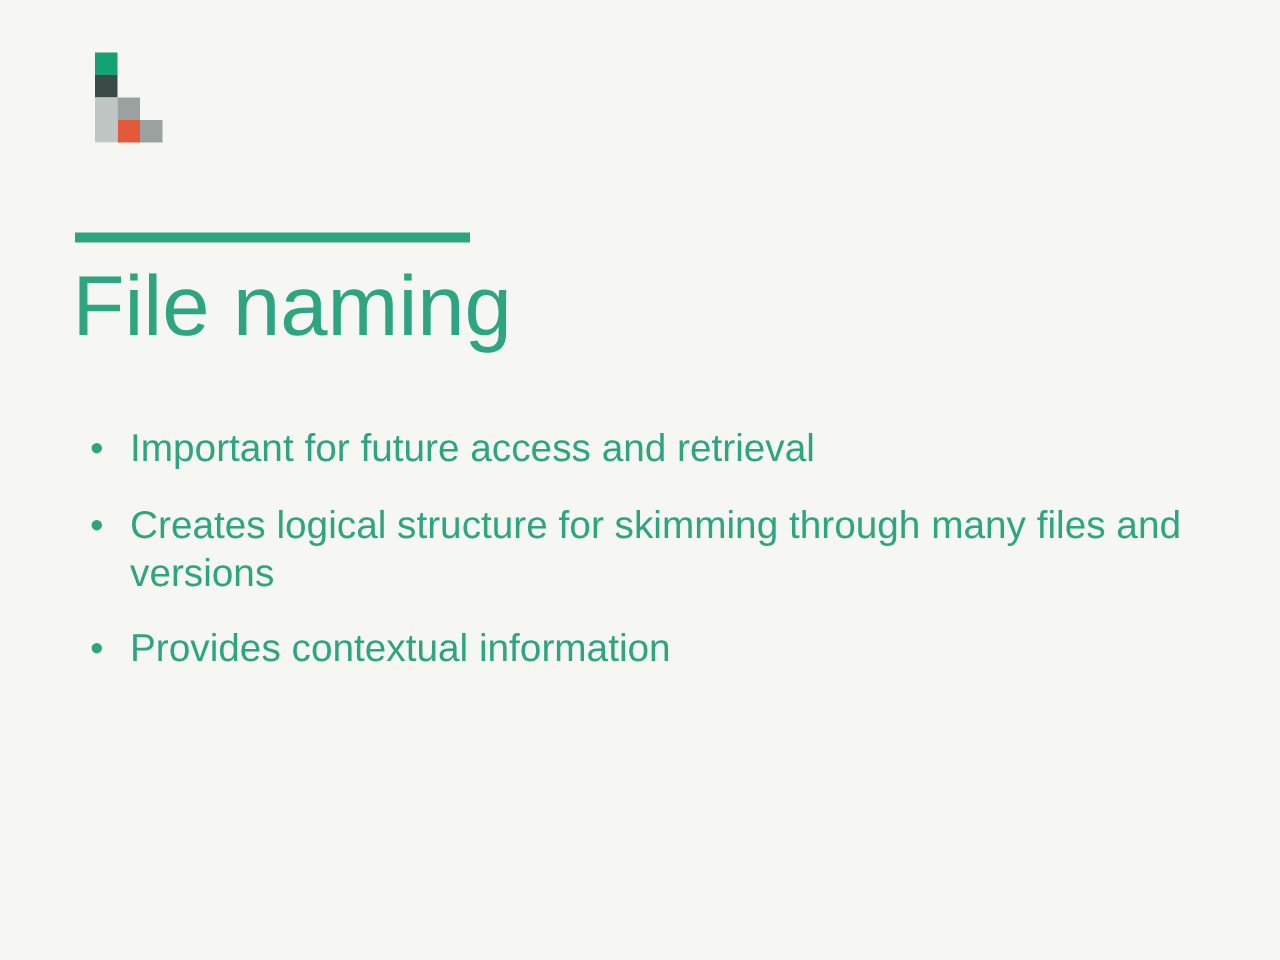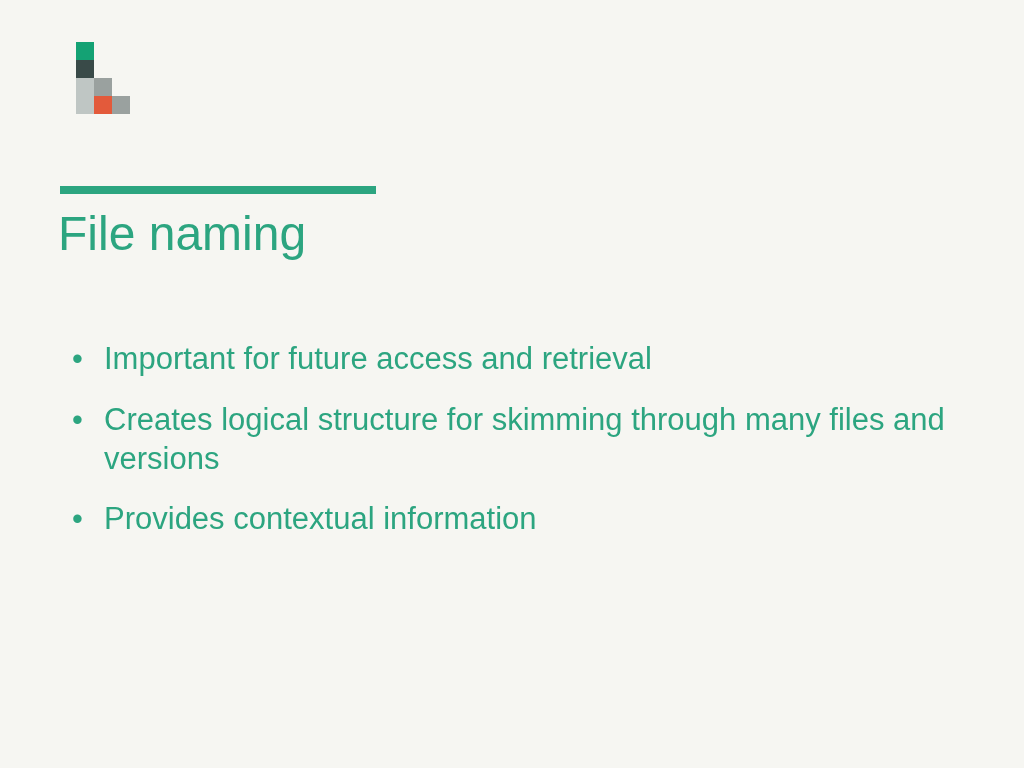--- a/index.html
+++ b/index.html
@@ -34,21 +34,21 @@
     top: 186px;
     left: 60px;
     width: 316px;
     height: 8px;
     background: #2ca580;
   }
   .title {
     position: absolute;
     top: 206px;
     left: 58px;
-    font-size: 48px;
+    font-size: 68px;
     font-weight: 400;
     color: #2ca580;
     letter-spacing: 0px;
   }
   .bullets {
     position: absolute;
     top: 340px;
     left: 60px;
     right: 42px;
     color: #2ca580;

